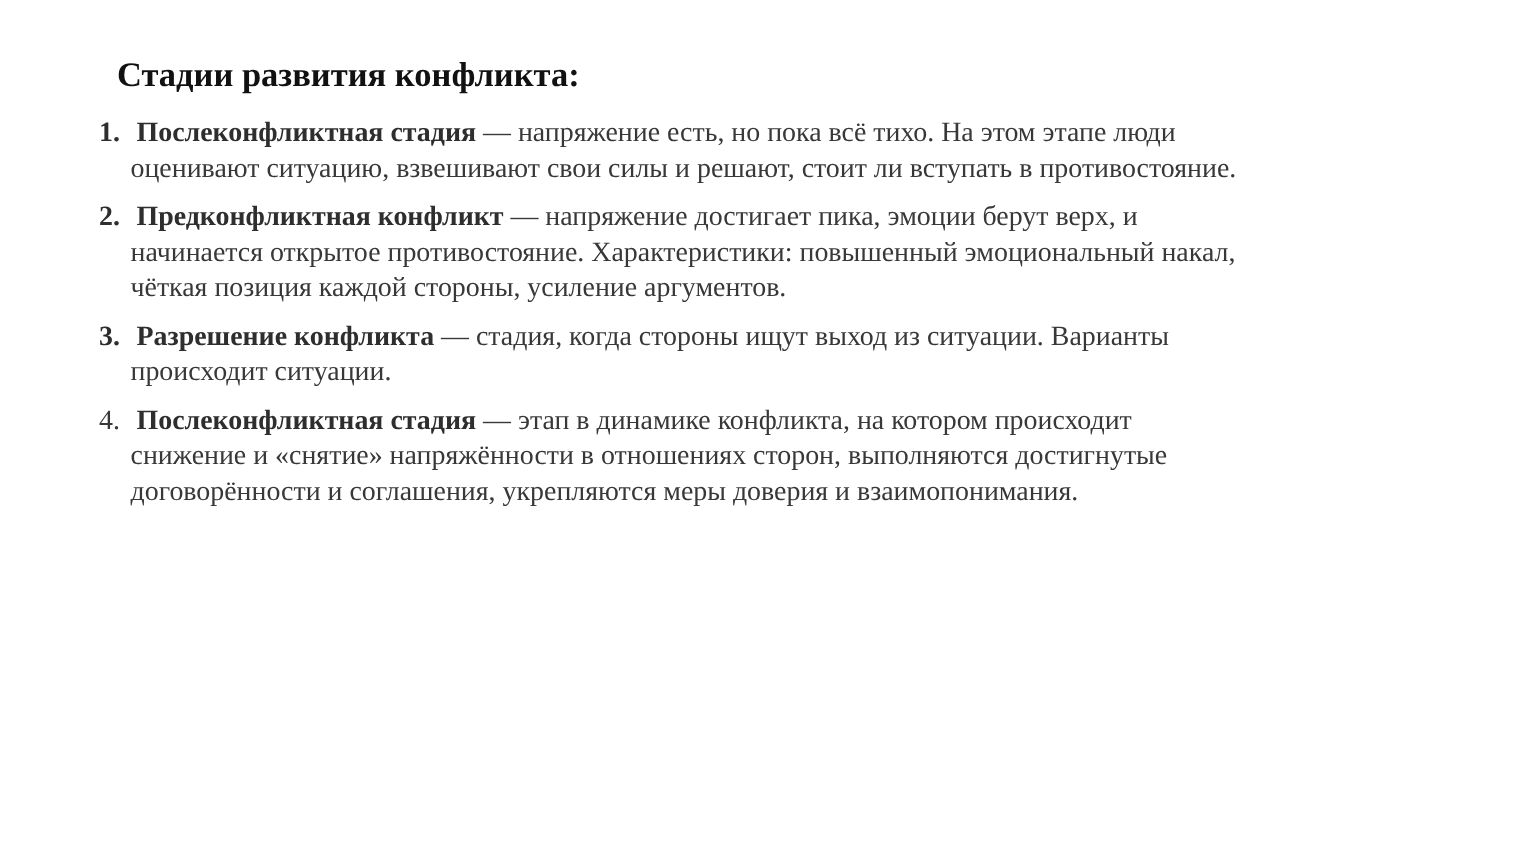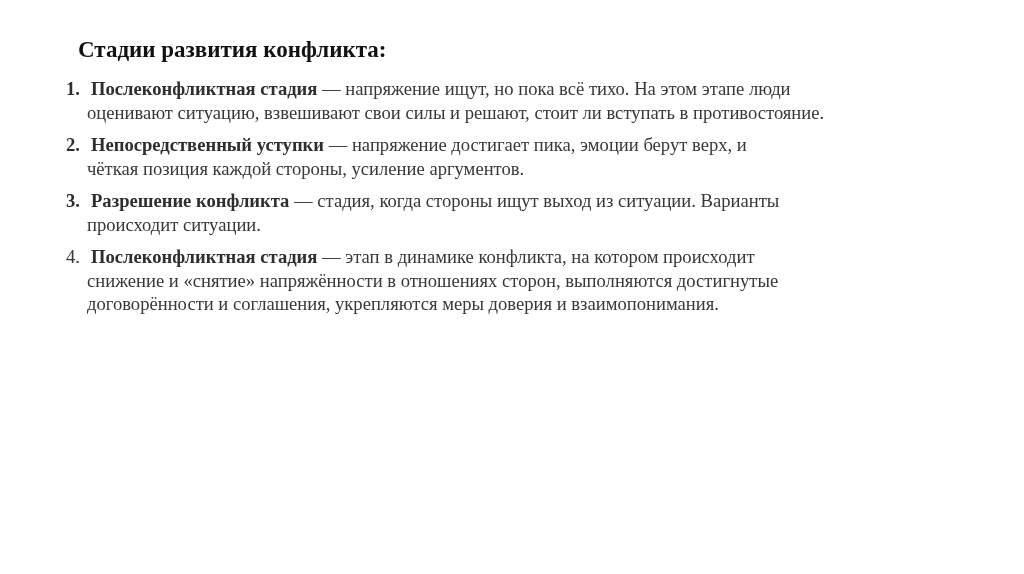--- a/index.html
+++ b/index.html
@@ -76,27 +76,28 @@
   </style>
 </head>
 <body>
 
 <div class="slide">
   <h1 class="title">Стадии развития конфликта:</h1>
 
   <ol class="list">
     <li class="item">
       <span class="num">1.</span>
-      <span class="line first-line"><span class="term">Послеконфликтная стадия</span><span> — напряжение ищут, но пока всё тихо. На этом этапе люди</span></span>
+      <span class="line first-line"><span class="term">Послеконфликтная стадия</span><span> — напряжение есть, но пока всё тихо. На этом этапе люди</span></span>
       <span class="line">оценивают ситуацию, взвешивают свои силы и решают, стоит ли вступать в противостояние.</span>
     </li>
 
     <li class="item">
       <span class="num">2.</span>
-      <span class="line first-line"><span class="term">Непосредственный уступки</span><span> — напряжение достигает пика, эмоции берут верх, и</span></span>
+      <span class="line first-line"><span class="term">Предконфликтная конфликт</span><span> — напряжение достигает пика, эмоции берут верх, и</span></span>
+      <span class="line">начинается открытое противостояние. Характеристики: повышенный эмоциональный накал,</span>
       <span class="line">чёткая позиция каждой стороны, усиление аргументов.</span>
     </li>
 
     <li class="item">
       <span class="num">3.</span>
       <span class="line first-line"><span class="term">Разрешение конфликта</span><span> — стадия, когда стороны ищут выход из ситуации. Варианты</span></span>
       <span class="line">происходит ситуации.</span>
     </li>
 
     <li class="item">

